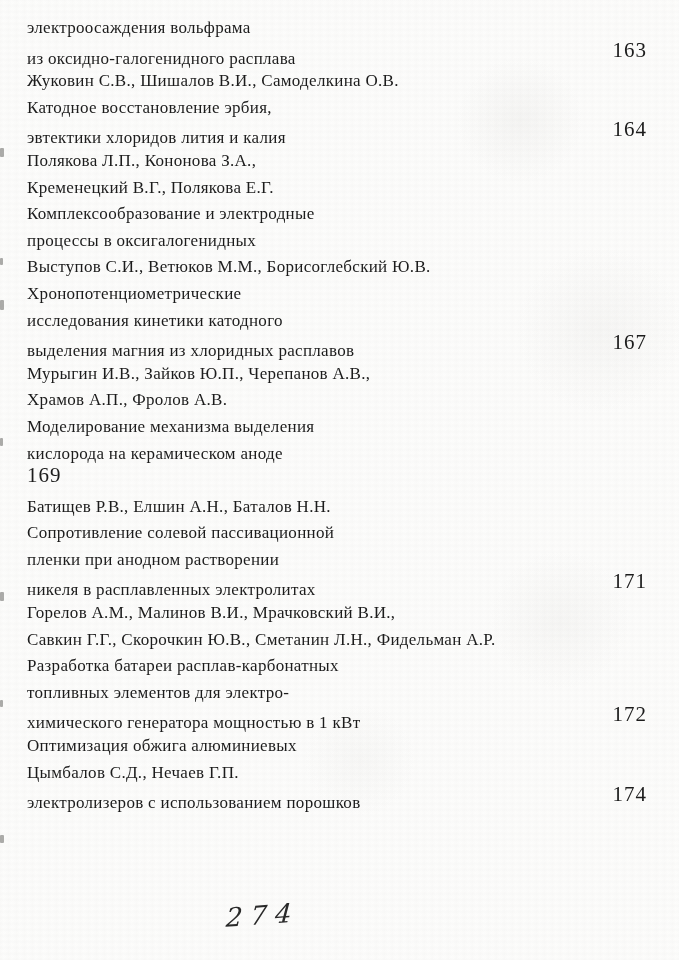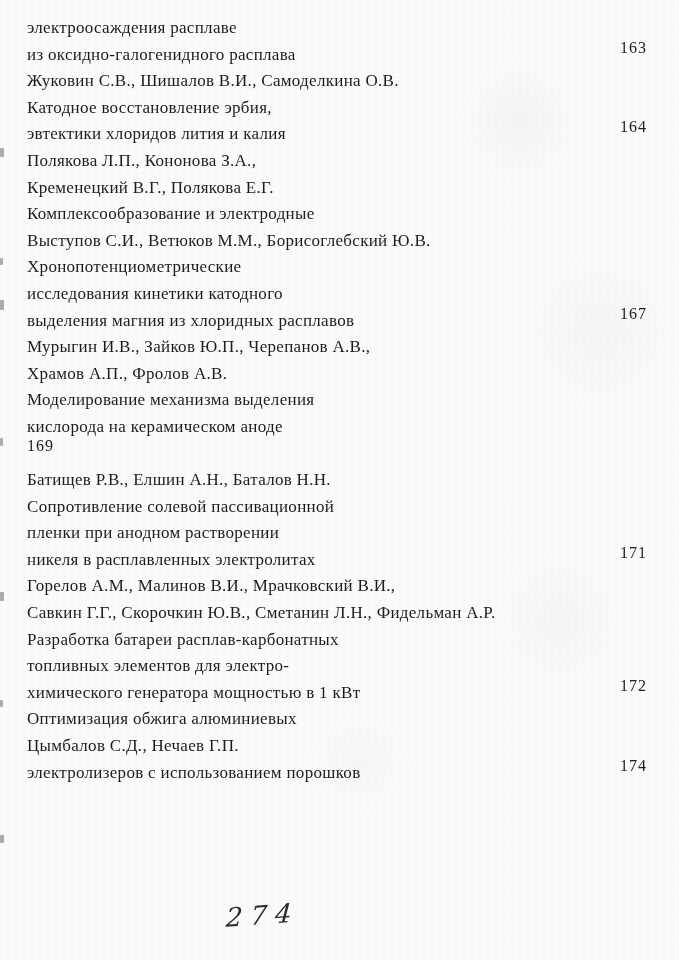--- a/index.html
+++ b/index.html
@@ -28,21 +28,21 @@
   .line {
     display: flex;
     justify-content: space-between;
     align-items: baseline;
     height: 26.6px;
     font-size: 17px;
     letter-spacing: 0.3px;
     white-space: nowrap;
   }
   .num {
-    font-size: 16px;
+    font-size: 21px;
     letter-spacing: 1px;
     transform: translateY(-7px);
   }
   .footer-num {
     position: absolute;
     left: 226px;
     top: 900px;
     font-family: "DejaVu Serif", serif;
     font-style: italic;
     font-size: 26px;
@@ -56,21 +56,21 @@
     opacity: 0.55;
     border-radius: 1px;
   }
 </style>
 </head>
 <body>
 
 <div class="scan-page">
   <div class="toc">
     <div class="line">
-        <span>электроосаждения расплаве</span>
+        <span>электроосаждения вольфрама</span>
         <span class="num"></span>
       </div>
     <div class="line">
         <span>из оксидно-галогенидного расплава</span>
         <span class="num">163</span>
       </div>
     <div class="line">
         <span>Жуковин С.В., Шишалов В.И., Самоделкина О.В.</span>
         <span class="num"></span>
       </div>
@@ -85,20 +85,24 @@
     <div class="line">
         <span>Полякова Л.П., Кононова З.А.,</span>
         <span class="num"></span>
       </div>
     <div class="line">
         <span>Кременецкий В.Г., Полякова Е.Г.</span>
         <span class="num"></span>
       </div>
     <div class="line">
         <span>Комплексообразование и электродные</span>
+        <span class="num"></span>
+      </div>
+    <div class="line">
+        <span>процессы в оксигалогенидных</span>
         <span class="num"></span>
       </div>
     <div class="line">
         <span>Выступов С.И., Ветюков М.М., Борисоглебский Ю.В.</span>
         <span class="num"></span>
       </div>
     <div class="line">
         <span>Хронопотенциометрические</span>
         <span class="num"></span>
       </div>

